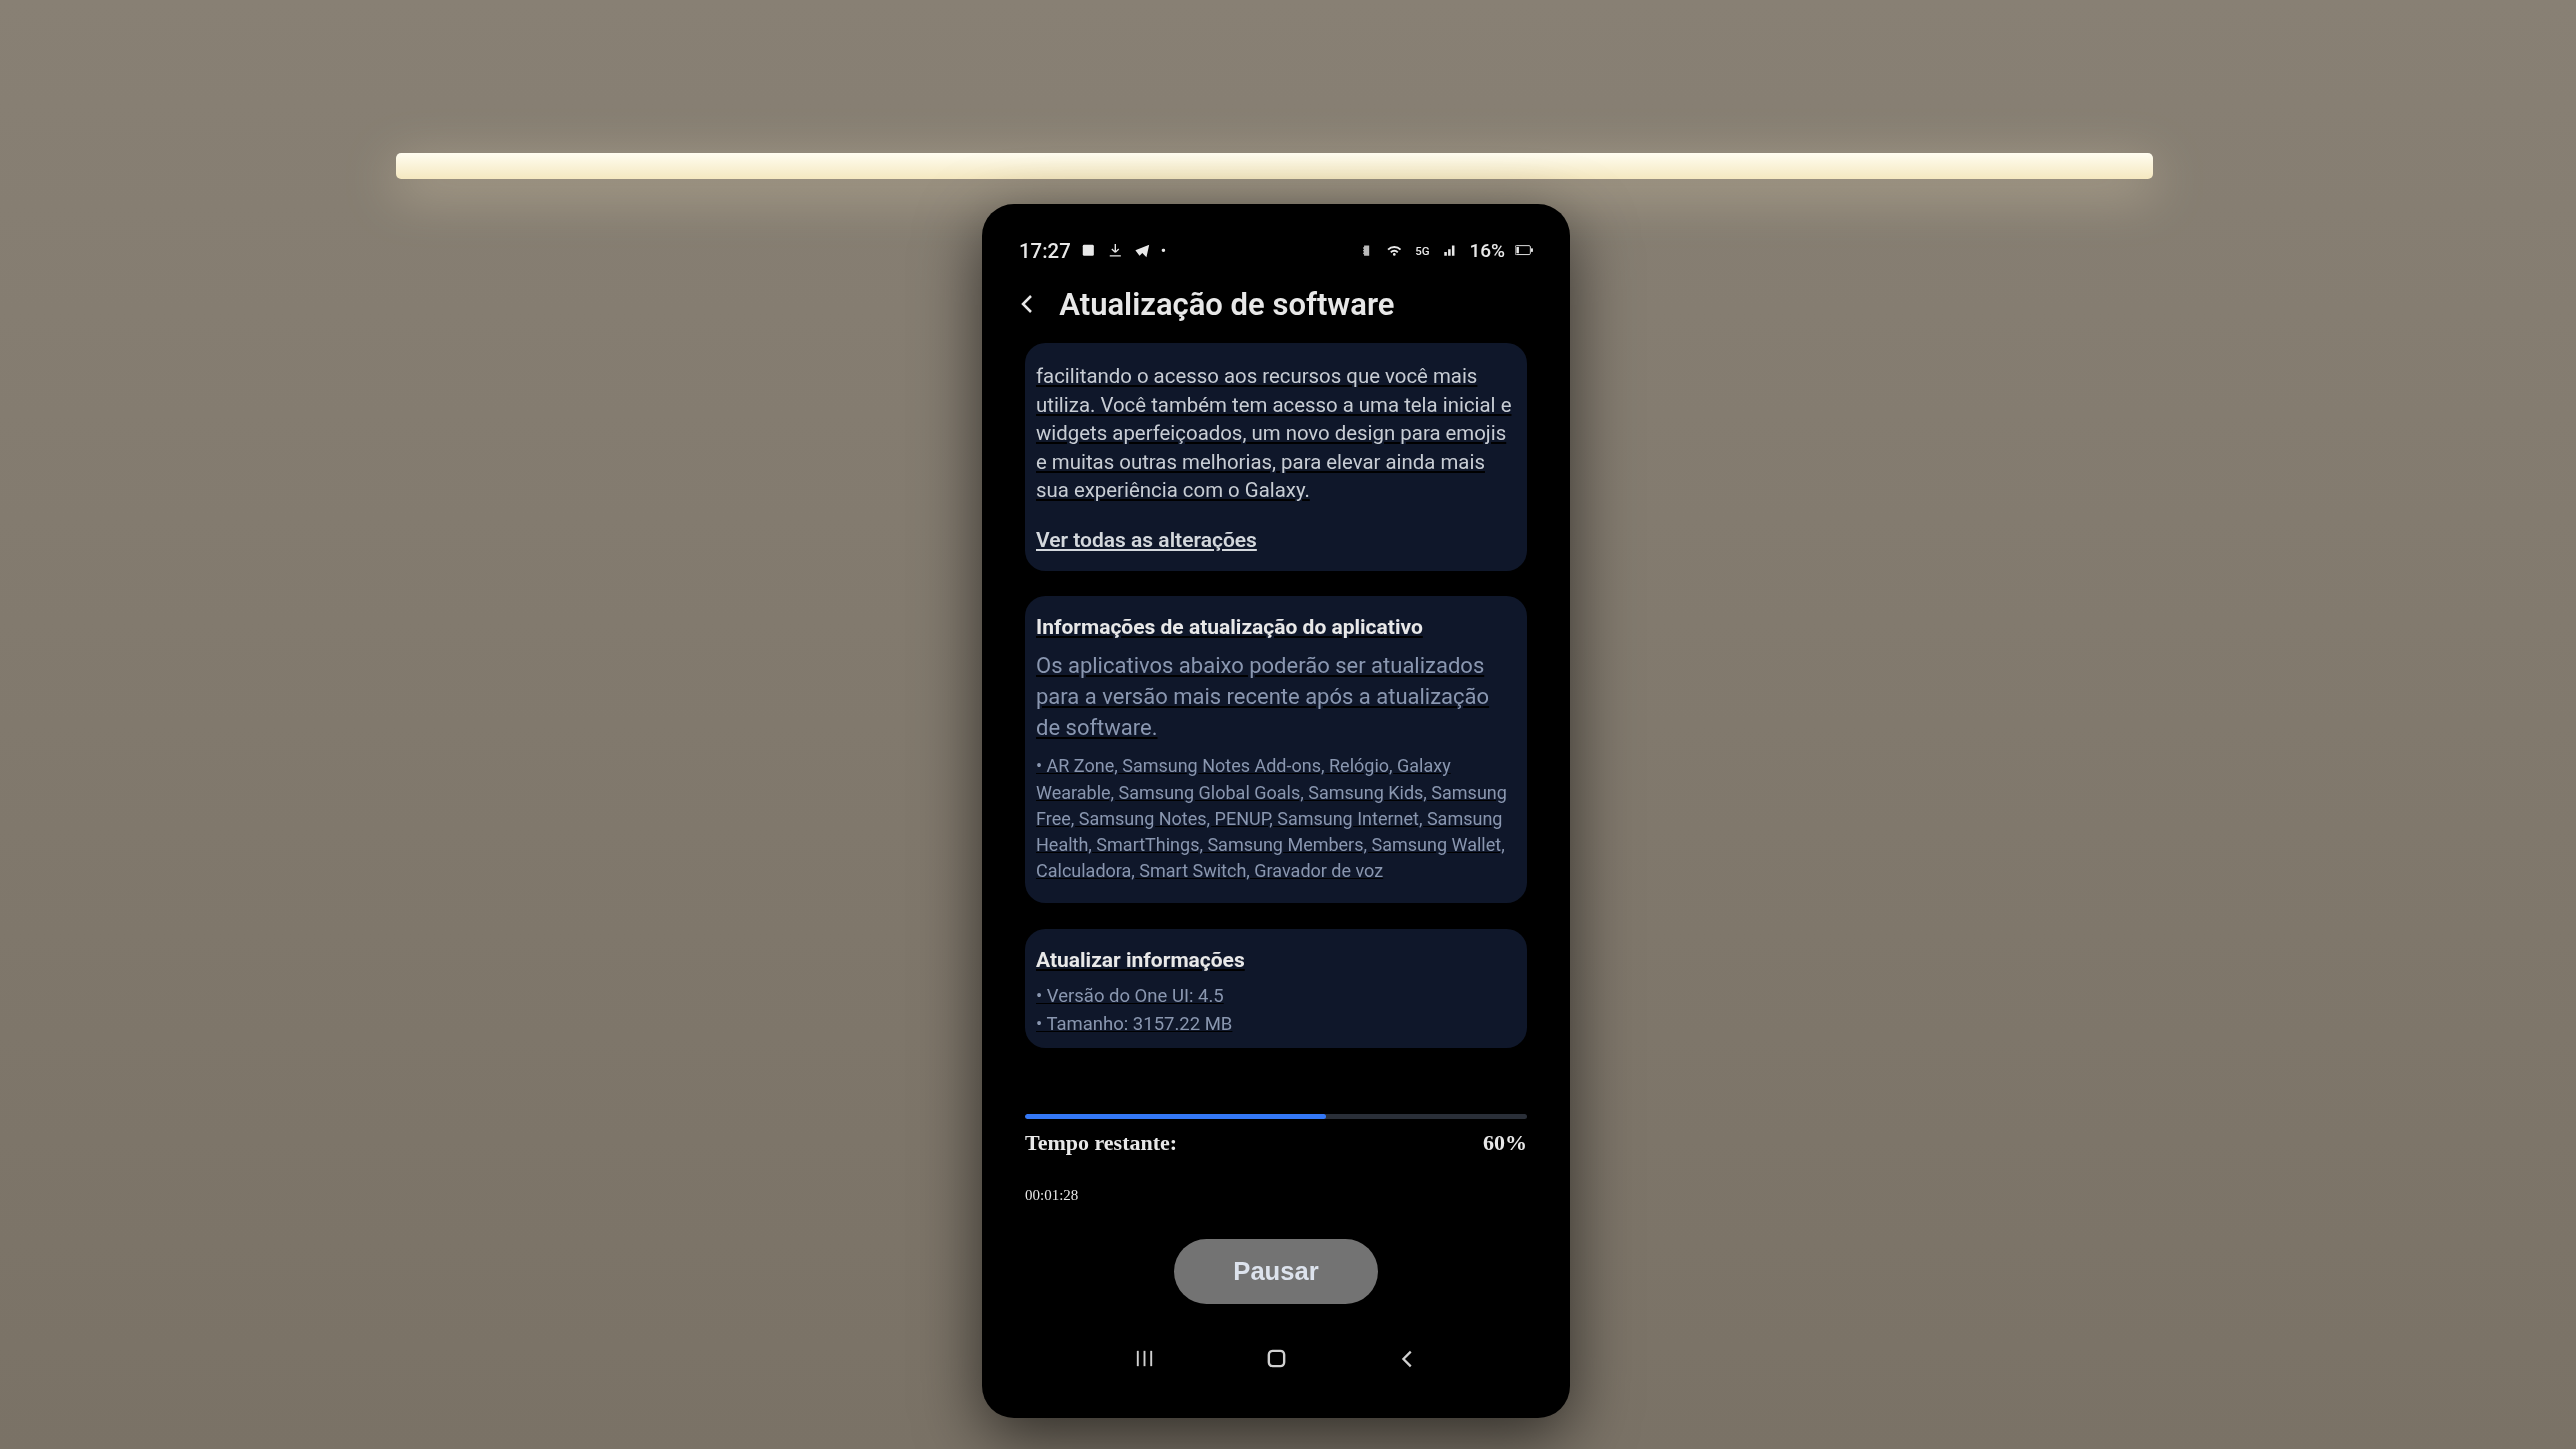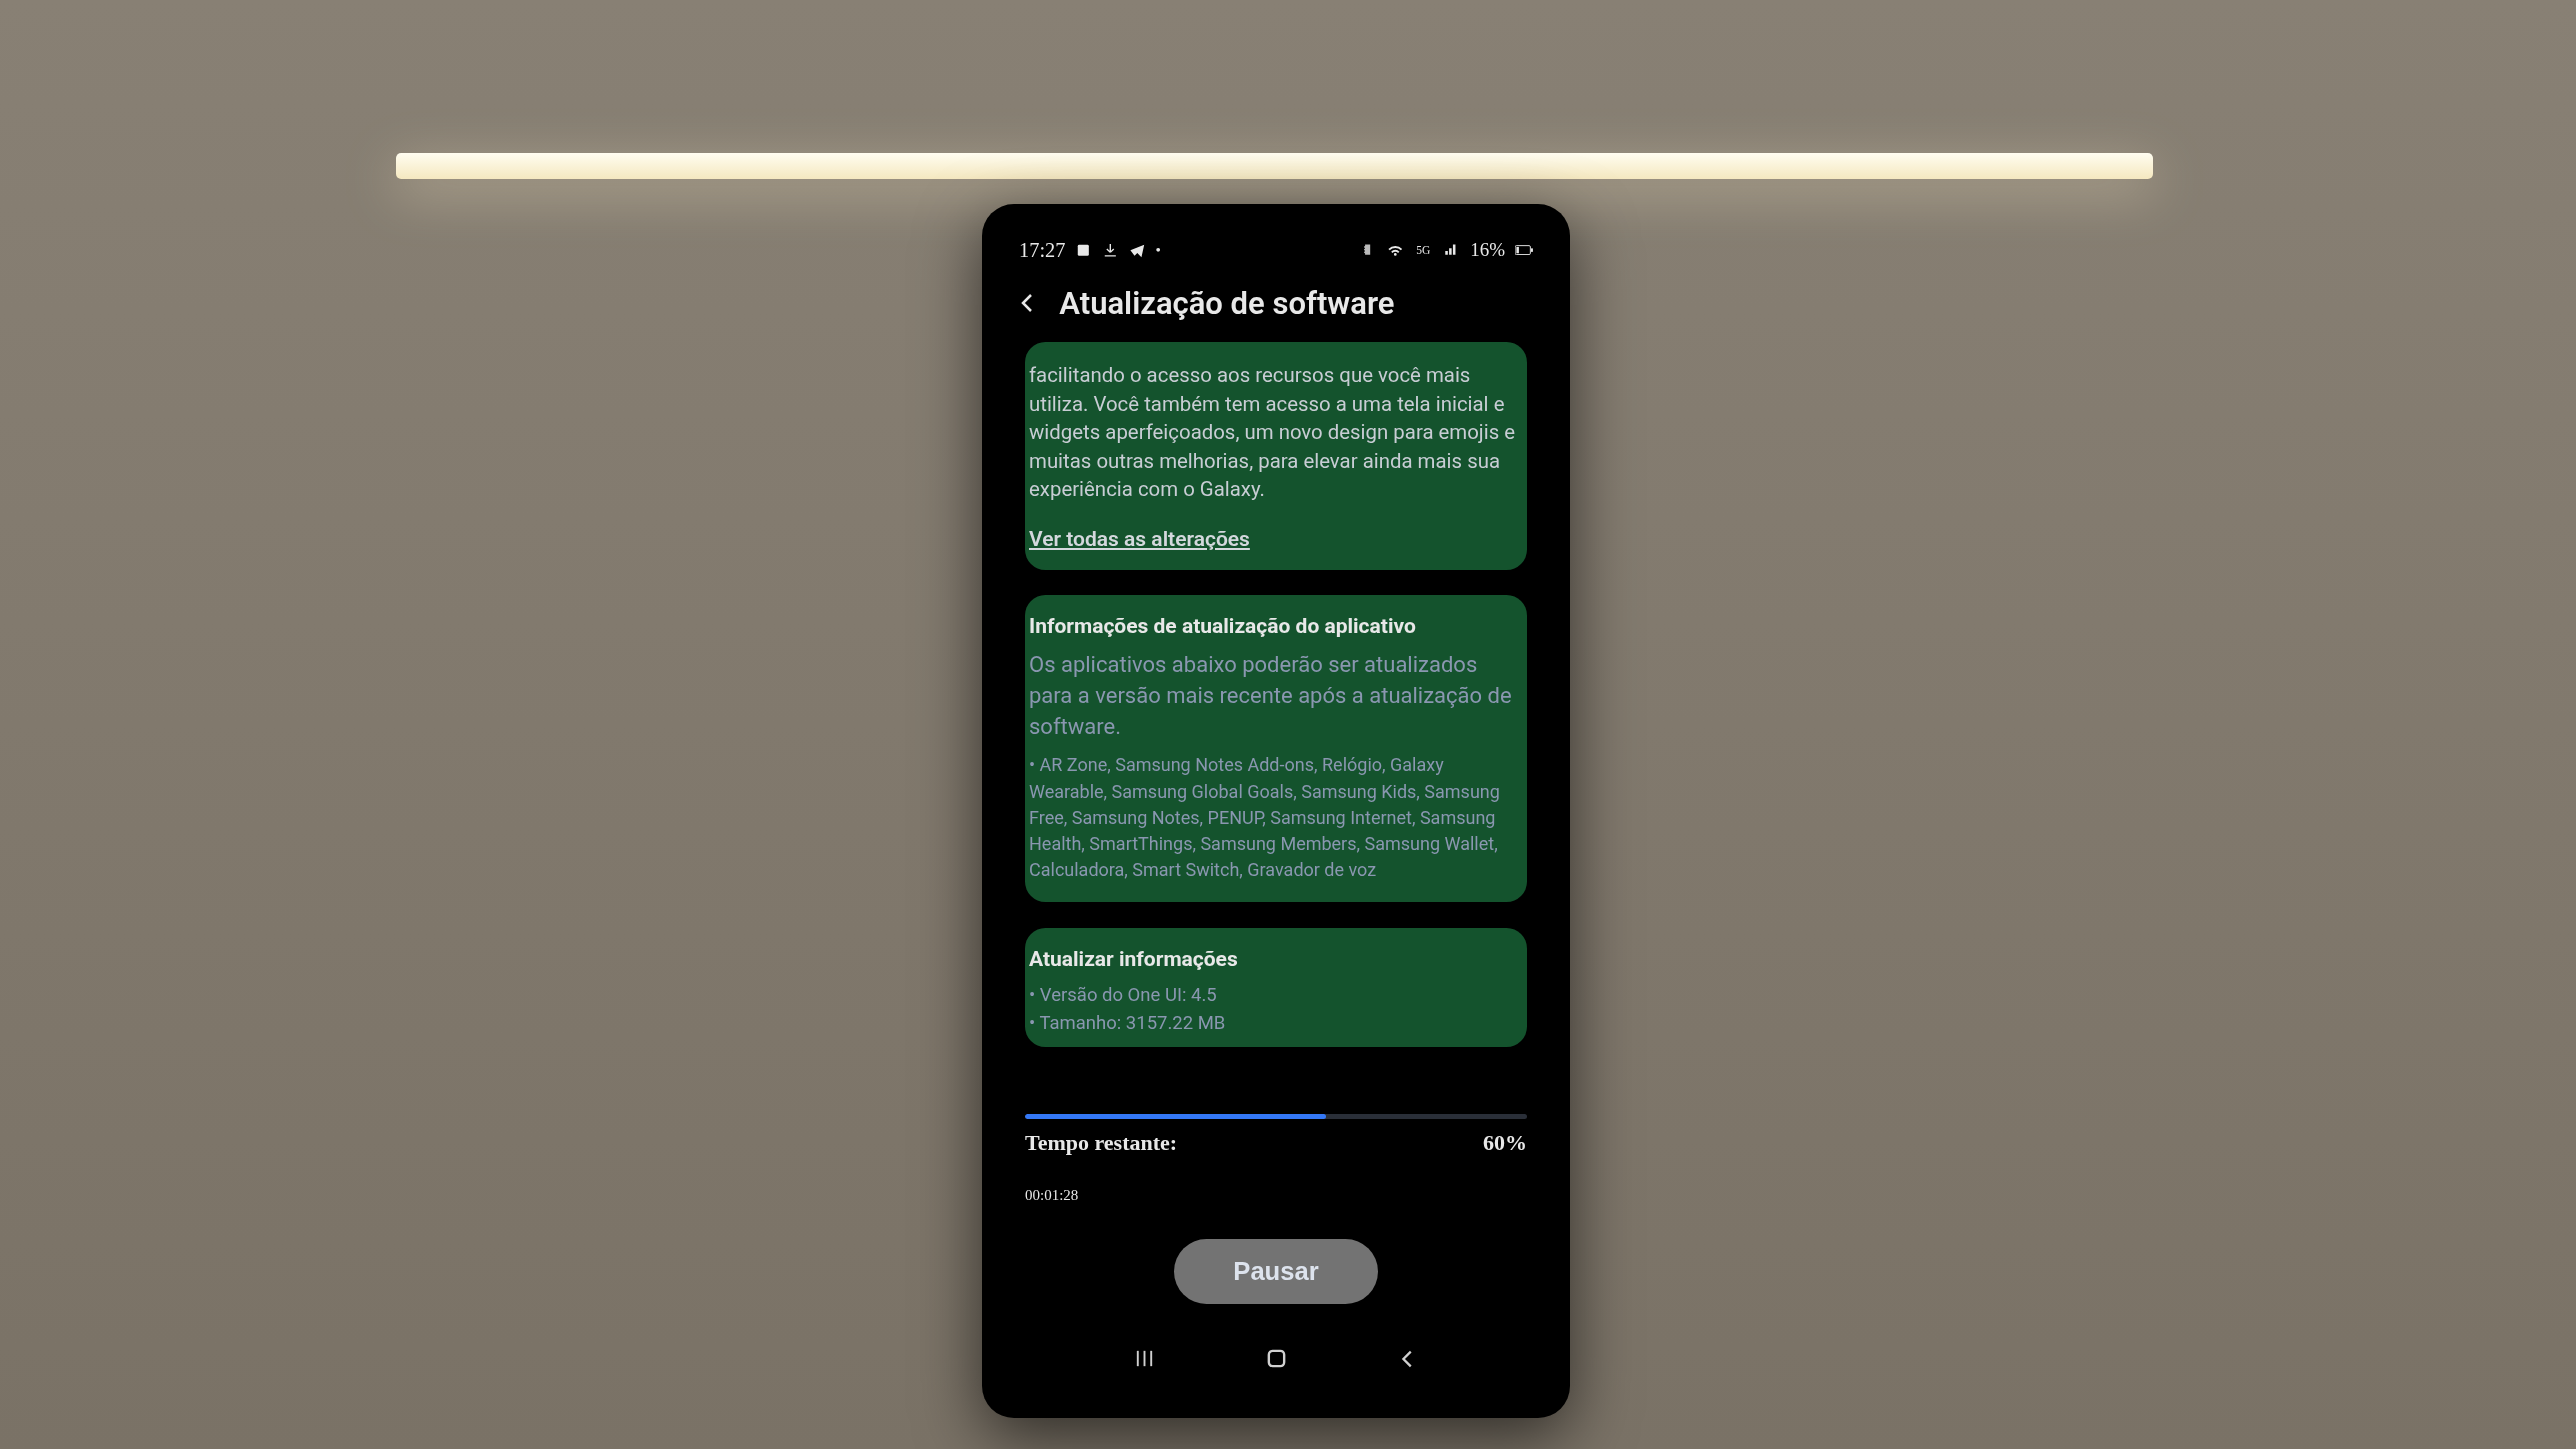--- a/index.html
+++ b/index.html
@@ -45,21 +45,20 @@
       overflow: hidden;
     }
     .status-bar {
       display: flex;
       justify-content: space-between;
       align-items: center;
       padding: 11.5px 18px;
       color: #e8e8e8;
       font-size: 20.4px;
       font-weight: 500;
-      font-family: Liberation Serif, serif;
     }
     .status-left { display: flex; align-items: center; gap: 9px; }
     .status-right { display: flex; align-items: center; gap: 10px; font-size: 19px; }
     .status-icon { width: 18px; height: 18px; display: inline-flex; align-items: center; justify-content: center; }
     .header {
       display: flex;
       align-items: center;
       padding: 11.5px 15.3px;
       gap: 19px;
       text-decoration: underline;
@@ -77,23 +76,24 @@
     }
     .content {
       flex: 1;
       padding: 9px 24px 0 24px;
       display: flex;
       flex-direction: column;
       gap: 25.6px;
       overflow: hidden;
     }
     .card {
-      background: #14532d;
+      background: #0f172a;
       border-radius: 20.4px;
-      padding: 19px 4px;
+      padding: 19px 11px;
+      text-decoration: underline;
     }
     .desc-text {
       color: #c8cdd4;
       font-size: 20.4px;
       line-height: 1.4;
     }
     .link-text {
       color: #d4d8dd;
       font-size: 21px;
       font-weight: 600;

